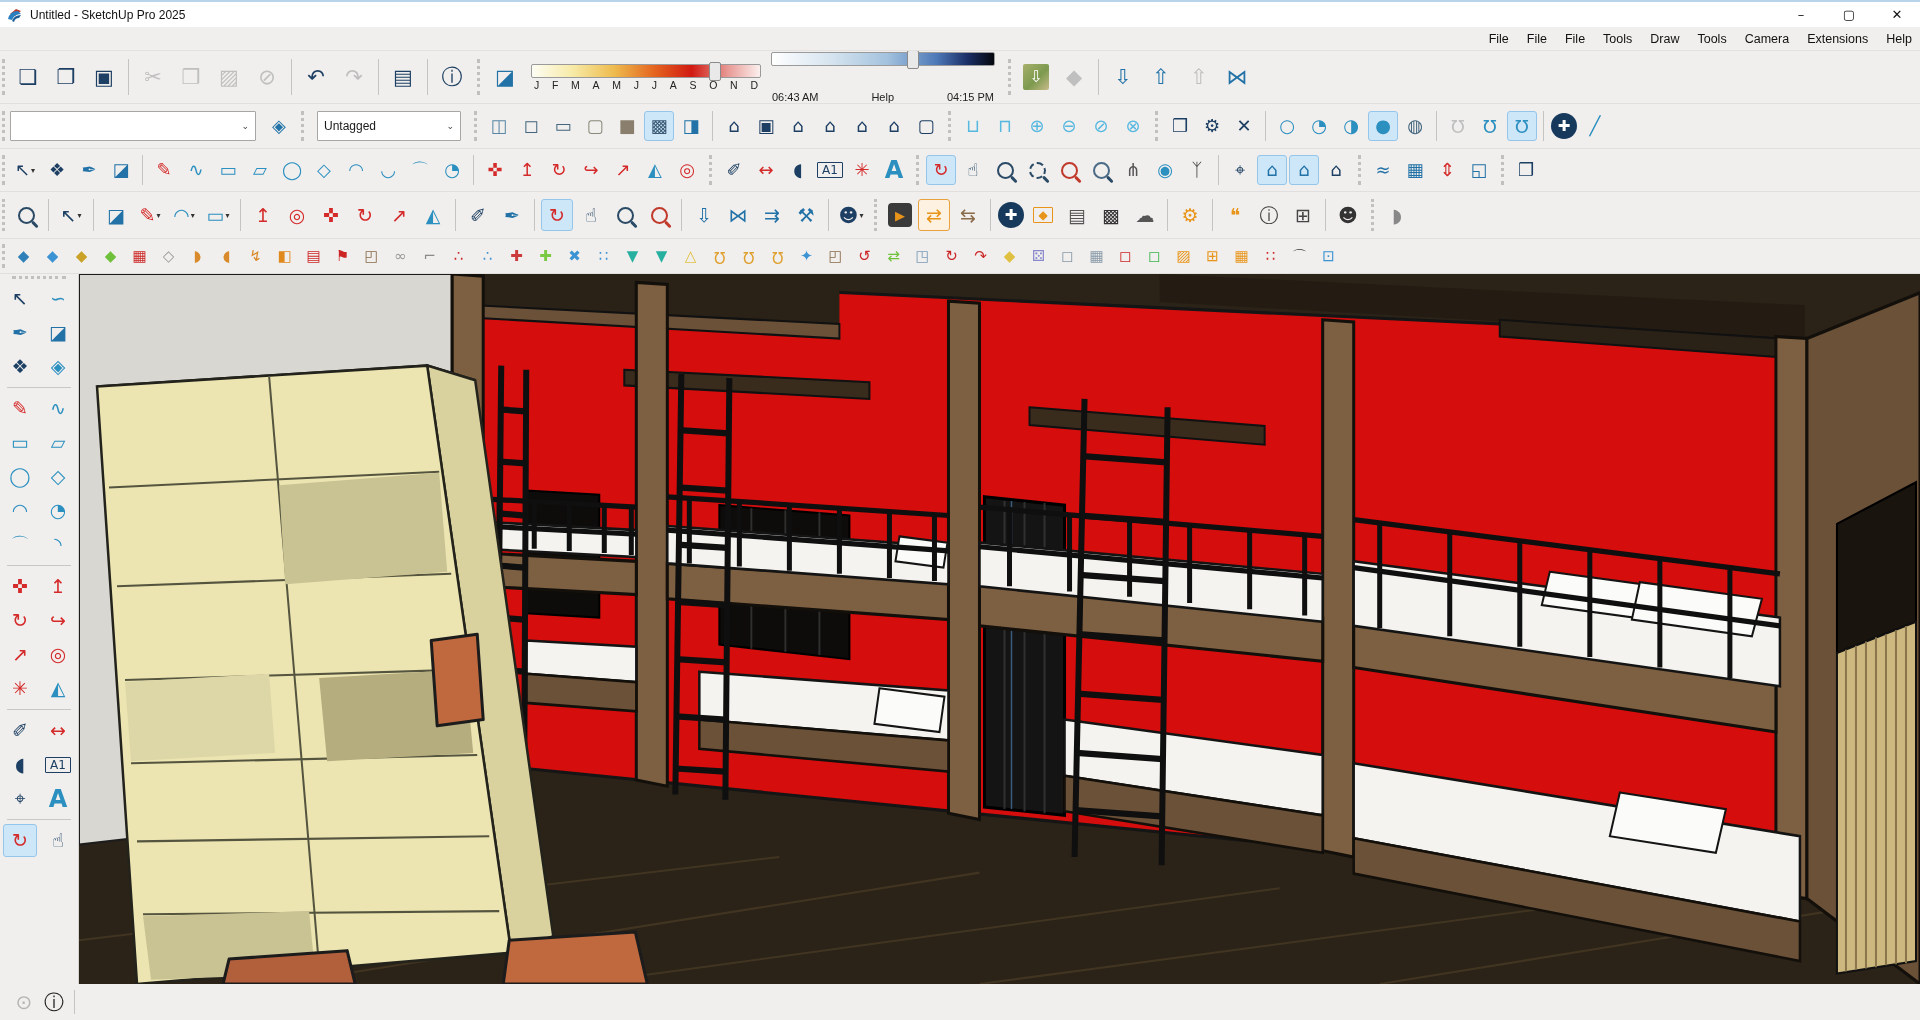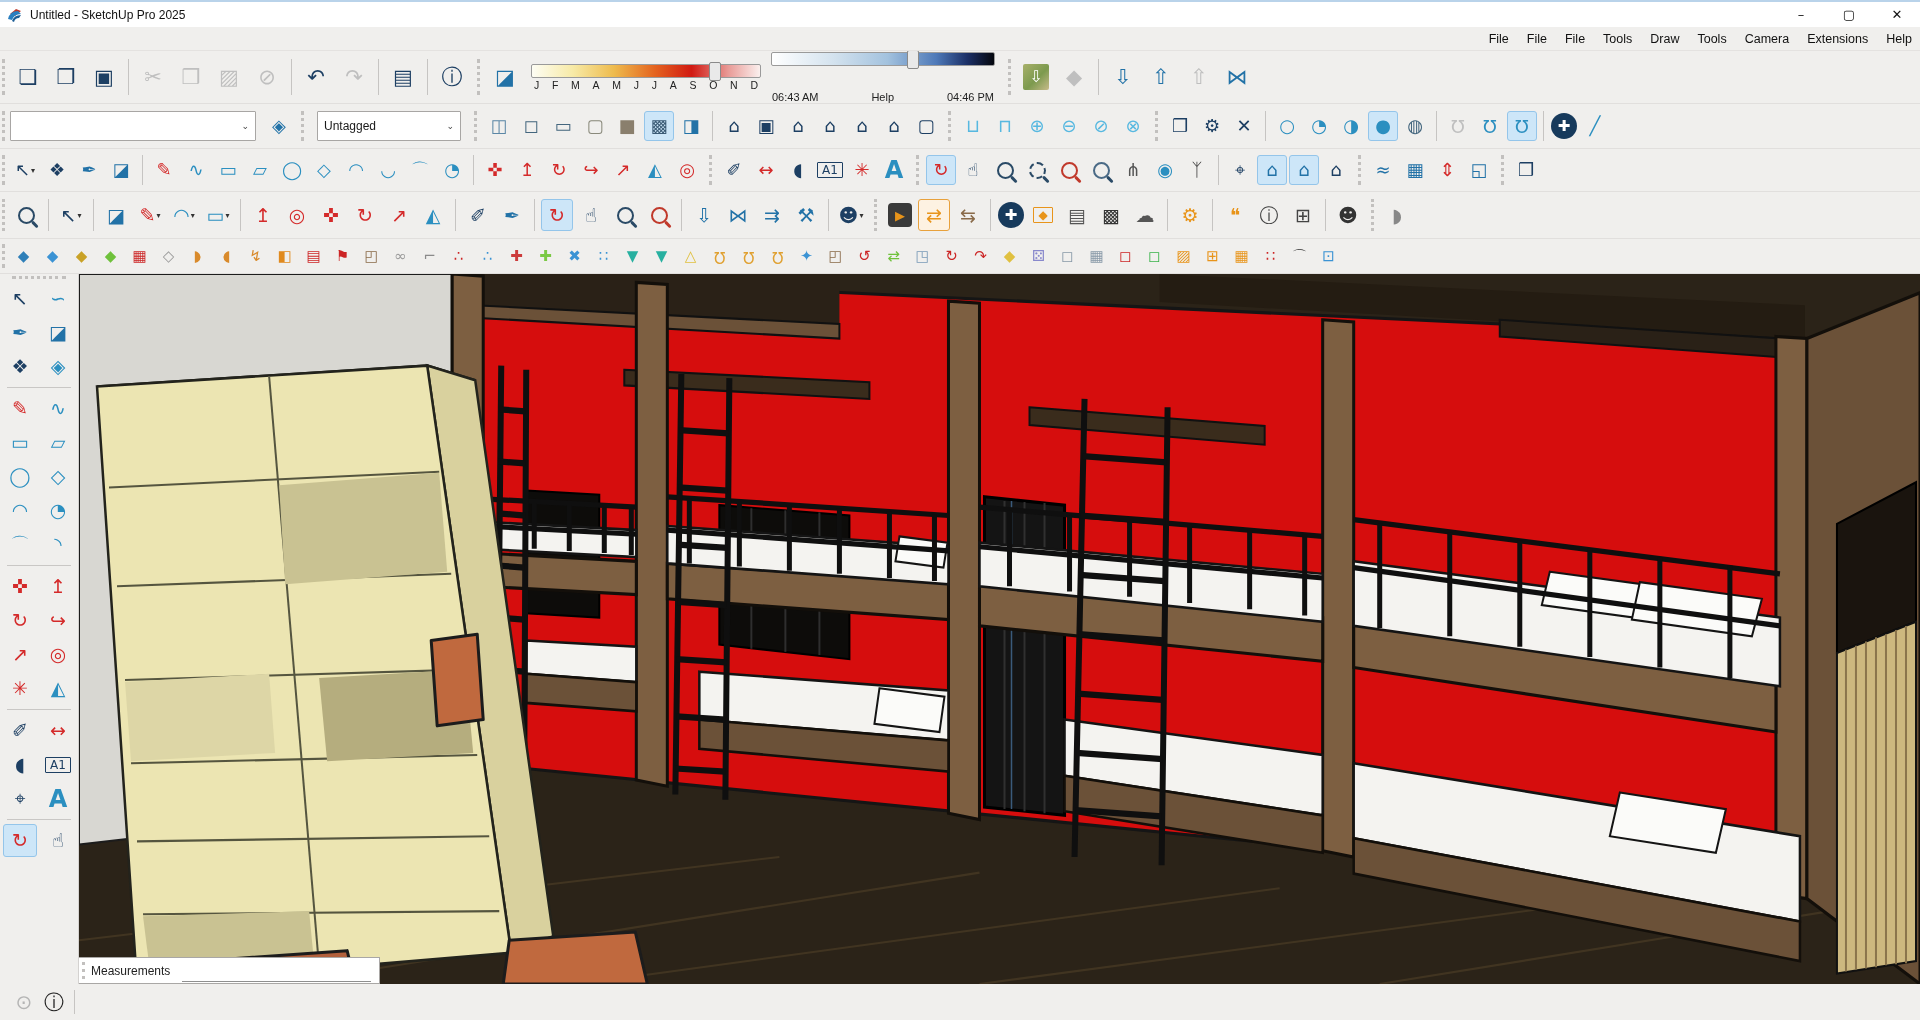--- a/index.html
+++ b/index.html
@@ -208,21 +208,21 @@
             <span class="mletter">D</span>
           </div>
       </div>
       <div class="strip">
         <div class="gradbar time-grad">
           <div class="thumb" style="left: calc(63% - 5px);"></div>
         </div>
         <div class="tlabels">
             <span class="tlabel">06:43 AM</span>
             <span class="tlabel">Help</span>
-            <span class="tlabel">04:46 PM</span>
+            <span class="tlabel">04:15 PM</span>
           </div>
       </div>
     </div>
     <div class="iconset">
         <span class="dsep"></span>
         <button class="tbtn geo">
           <span class="glyph" style="color: rgb(255, 255, 255);">⇩</span>
         </button>
         <button class="tbtn gray">
           <span class="glyph">◆</span>
@@ -1034,24 +1034,20 @@
           <polygon points="64,617 230,612 236,672 72,678" fill="#c9c292"></polygon>
         </g>
 
         <g stroke="#1c1c1c" stroke-width="3" stroke-linejoin="round">
           <polygon points="352,352 398,346 404,428 358,434" fill="#c0693e"></polygon>
           <polygon points="430,640 556,632 568,682 424,682" fill="#c0693e"></polygon>
           <polygon points="150,658 268,650 276,682 144,682" fill="#b2603c"></polygon>
         </g>
       </svg>
 
-      <div class="measure">
-        <span class="measure-label">Measurements</span>
-        <input value="" style="">
-      </div>
     </div>
   </div>
 
   <div class="statusbar">
     <div class="iconset">
         <button class="tbtn">
           <span class="glyph" style="color: rgb(181, 181, 181);">⊙</span>
         </button>
         <button class="tbtn">
           <span class="glyph" style="color: rgb(34, 34, 34);">ⓘ</span>

